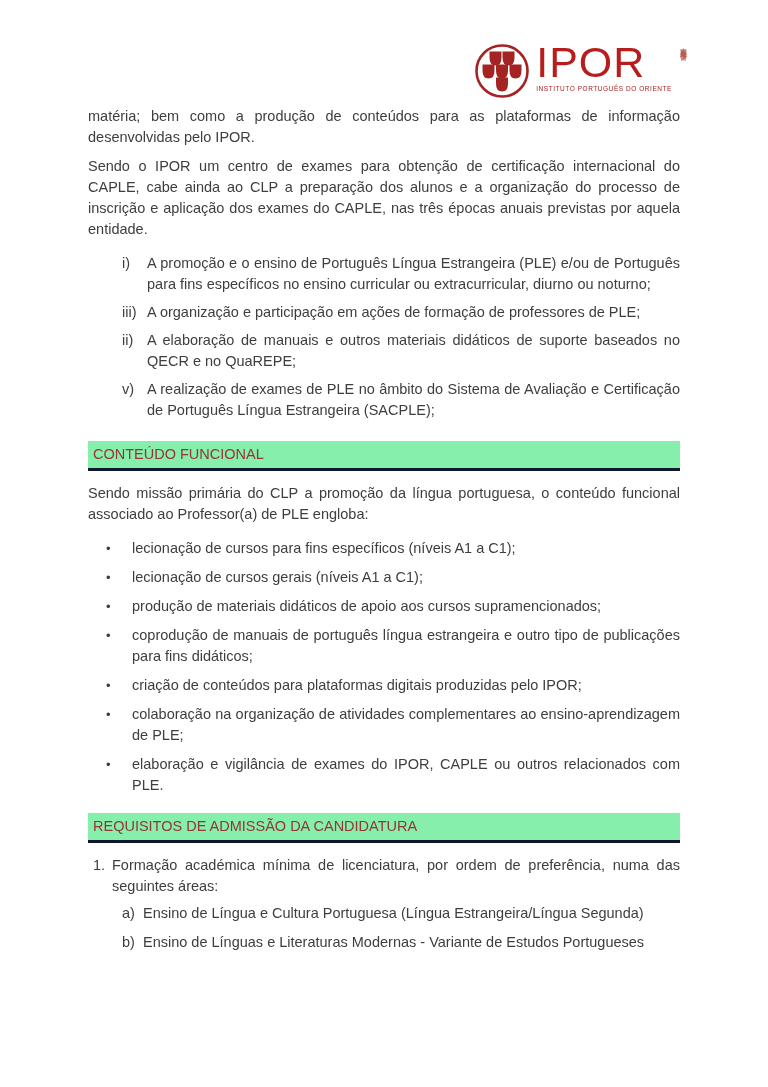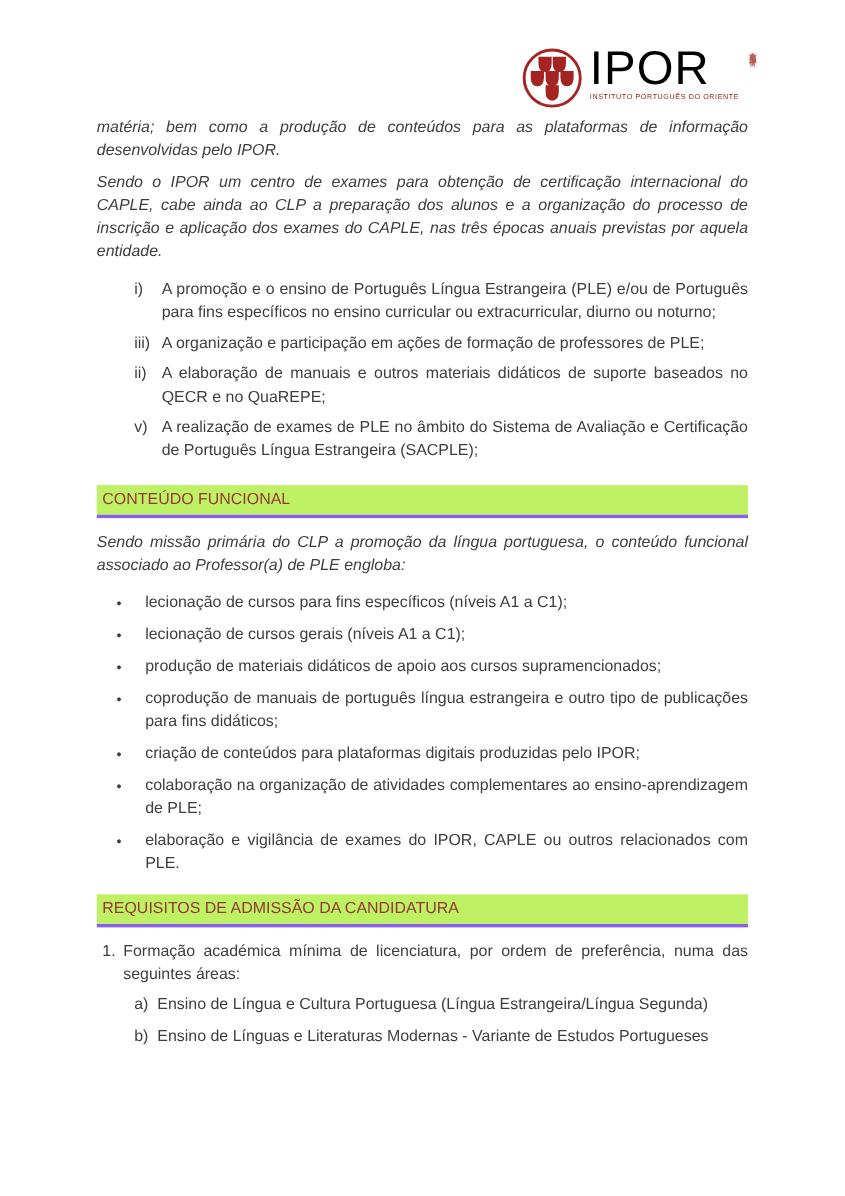--- a/index.html
+++ b/index.html
@@ -23,21 +23,21 @@
     display: flex;
     align-items: flex-start;
   }
   .emblem { width: 58px; height: 58px; flex: 0 0 58px; }
   .logo-text { margin-left: 5px; display: flex; flex-direction: column; }
   .brand {
     font-size: 43px;
     line-height: 40px;
     font-weight: 400;
     letter-spacing: 1px;
-    color: #000000;
+    color: #b91c1c;
   }
   .logo-caption {
     margin-top: 3px;
     font-size: 6.5px;
     line-height: 8px;
     letter-spacing: 0.55px;
     color: #a32422;
     white-space: nowrap;
   }
   .cjk {
@@ -51,43 +51,43 @@
     color: #b4564e;
   }
 
   
   .content {
     position: absolute;
     top: 106px;
     left: 88px;
     width: 592px;
   }
-  .para { margin: 0 0 8px 0; text-align: justify; font-style: italic; }
+  .para { margin: 0 0 8px 0; text-align: justify; }
 
   
   .li { display: flex; margin-bottom: 7px; }
   .li .txt { flex: 1; text-align: justify; }
   .roman .marker { flex: 0 0 25px; margin-left: 34px; }
 
   
   .bullet-item { margin-bottom: 8px; }
   .bullet-item .marker { flex: 0 0 26px; margin-left: 18px; font-size: 13px; }
 
   
   .num .marker { flex: 0 0 19px; margin-left: 5px; }
   .num { margin-bottom: 6px; }
 
   
   .letter .marker { flex: 0 0 21px; margin-left: 34px; }
   .letter { margin-bottom: 8px; }
 
   
   .section-bar {
-    background: #bef264;
-    border-bottom: 3px solid #8b5cf6;
+    background: #86efac;
+    border-bottom: 3px solid #0f172a;
     color: #943634;
     padding: 3px 5px 3px 5px;
     margin: 17px 0 12px 0;
     font-size: 14.5px;
   }
   .section-bar.first { margin-top: 20px; }
 
   .roman-list { margin-top: 13px; margin-bottom: 2px; }
   .bullet-list { margin-top: 13px; margin-bottom: 2px; }
 </style>

